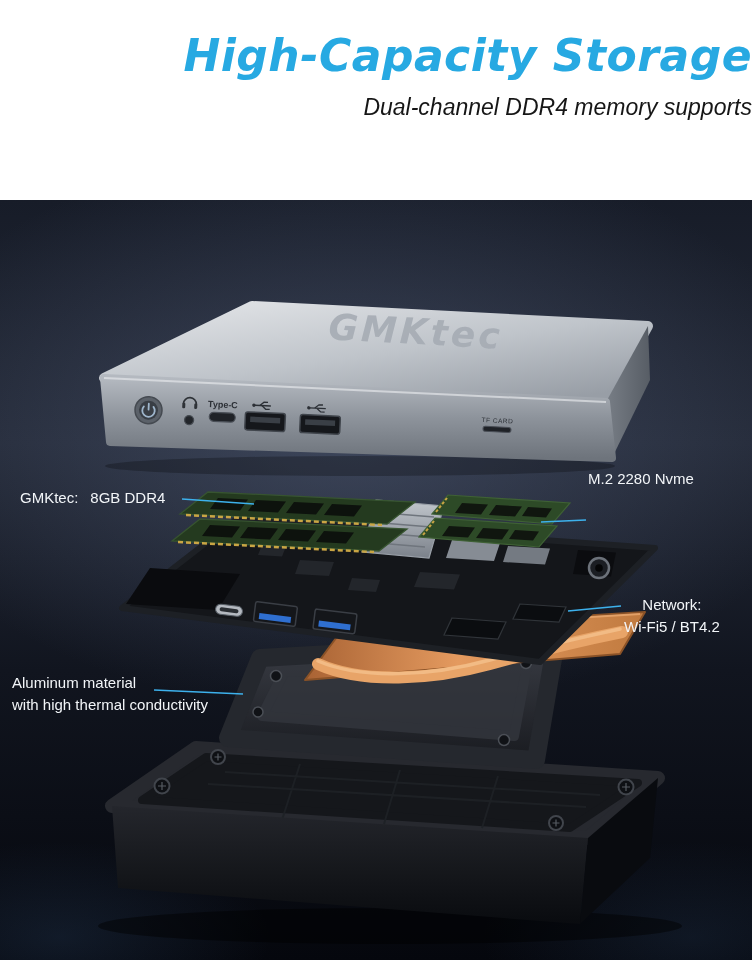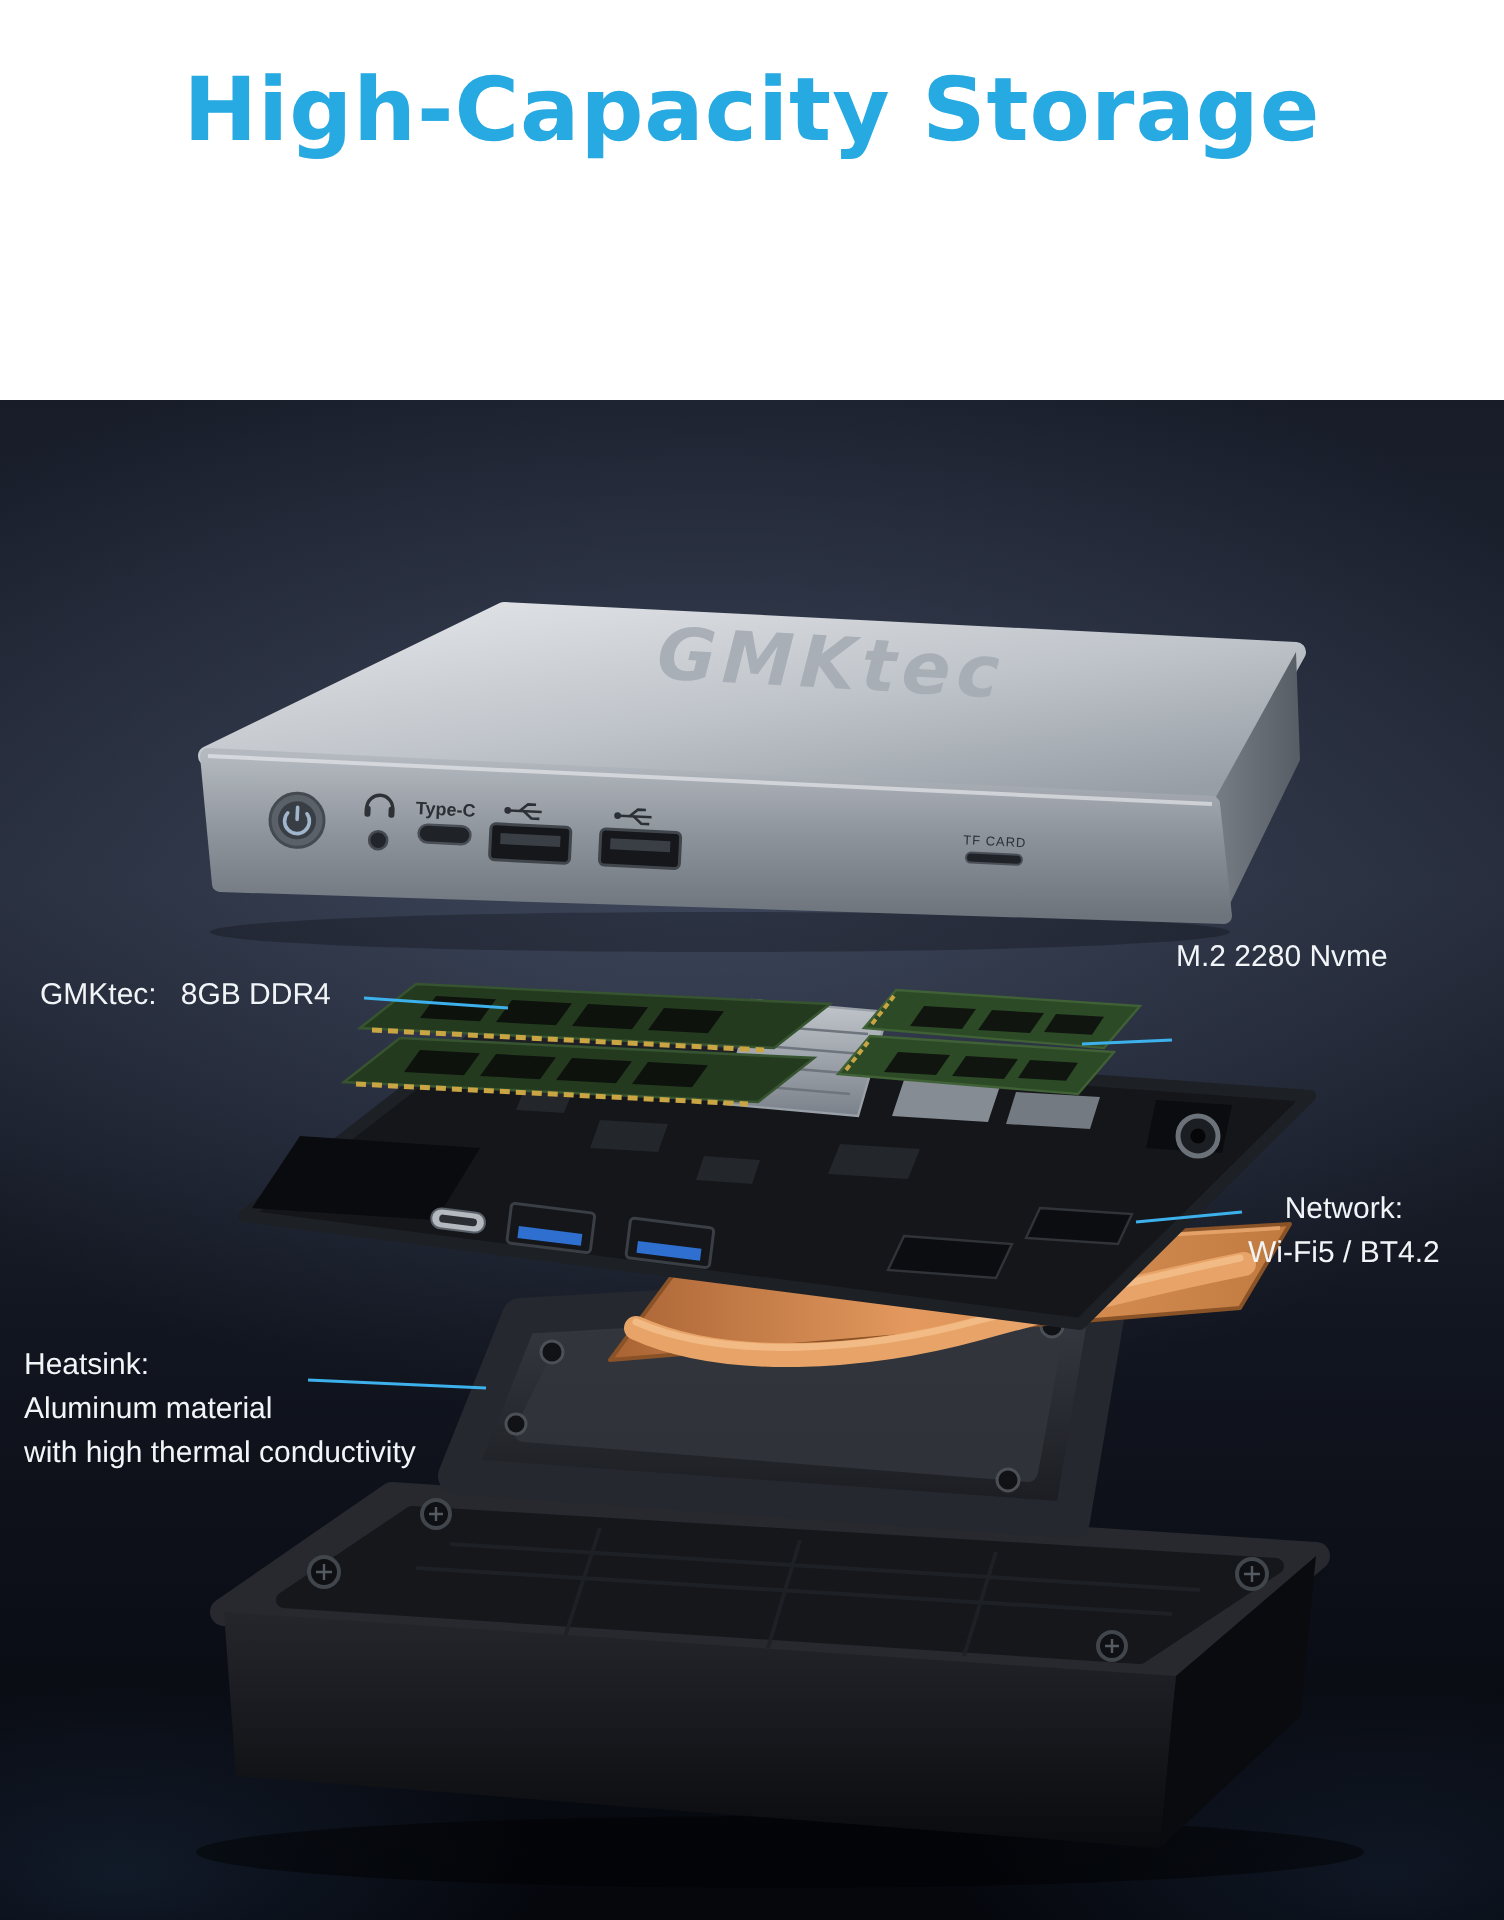--- a/index.html
+++ b/index.html
@@ -1,18 +1,18 @@
 <!DOCTYPE html>
 <html><head>
 <meta charset="utf-8">
 <style>
   html,body { margin:0; padding:0; background:#ffffff; }
   .page { position:relative; width:752px; height:960px; overflow:hidden; font-family:"Liberation Sans", sans-serif; }
 
-  .header { position:absolute; top:0; left:0; width:752px; height:200px; background:#ffffff; text-align:center; }
+  .header { position:absolute; top:0; left:0; width:752px; height:200px; background:#ffffff; text-align:right;font-style:italic; }
   .title  { margin:30px 0 0 0; font-family:"DejaVu Sans", sans-serif; font-weight:bold; font-size:44px; color:#27a9e2; letter-spacing:0.5px; }
   .sub    { margin:13px 0 0 0; font-size:23px; color:#161616; }
   .sub + .sub { margin-top:8px; }
 
   .scene {
     position:absolute; top:200px; left:0; width:752px; height:760px;
     background:
       radial-gradient(40% 18% at 8% 97%,  rgba(70,110,160,0.18), rgba(70,110,160,0) 70%),
       radial-gradient(40% 18% at 92% 97%, rgba(70,110,160,0.15), rgba(70,110,160,0) 70%),
       radial-gradient(95% 55% at 47% 30%, rgba(88,100,128,0.50), rgba(88,100,128,0) 68%),
@@ -27,20 +27,21 @@
   .co-network  { left:624px; top:394px;text-align:center; }
   .co-heatsink { left:12px;  top:472px; }
 </style>
 </head>
 <body>
 
 <div class="page">
 
   <header class="header">
     <h1 class="title">High-Capacity Storage</h1>
+    <p class="sub">Dual-channel DDR4 memory supports</p>
   </header>
 
   <div class="scene">
 
     <svg width="752" height="760" viewBox="0 200 752 760">
       <defs>
         <linearGradient id="gTop" x1="0" y1="0" x2="0.8" y2="1">
           <stop offset="0" stop-color="#e4e6e9"></stop>
             <stop offset="0.55" stop-color="#bfc4ca"></stop>
             <stop offset="1" stop-color="#989ea6"></stop>
@@ -224,19 +225,18 @@
     <div class="callout co-storage">
       <div>M.2 2280 Nvme</div>
     </div>
 
     <div class="callout co-network">
       <div>Network:</div>
       <div>Wi-Fi5 / BT4.2</div>
     </div>
 
     <div class="callout co-heatsink">
-      <div>Heatsink:</div>
       <div>Aluminum material</div>
       <div>with high thermal conductivity</div>
     </div>
 
   </div>
 </div>
 
 </body></html>

